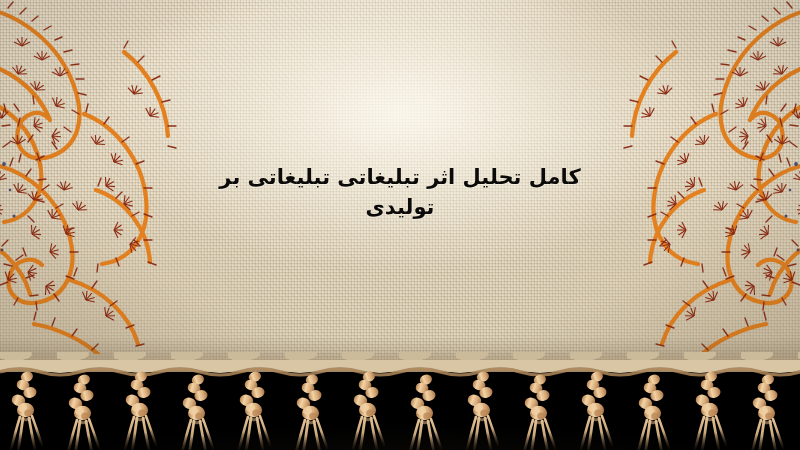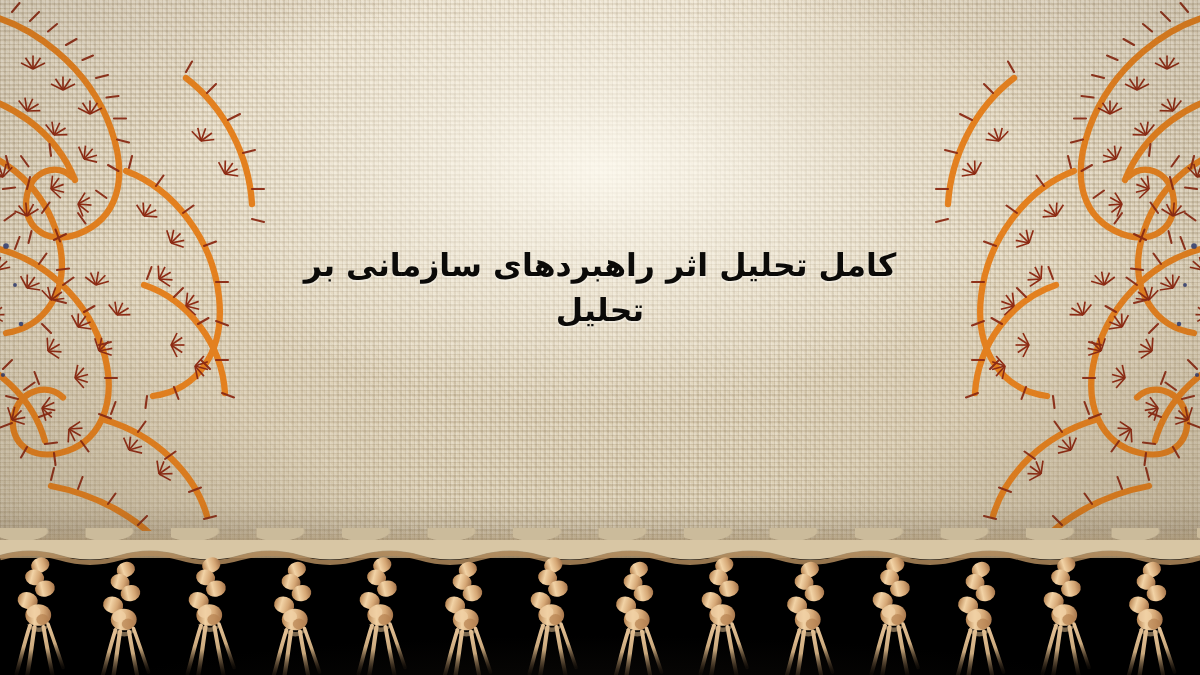--- a/index.html
+++ b/index.html
@@ -292,22 +292,22 @@
         <path d="M4 276 C16 284 20 296 12 308"></path>
       </g>
     </svg>
   </div>
 
   <div id="vignette"></div>
   <div id="cloth-shadow"></div>
   <div id="cloth-edge"></div>
 
   <div id="title">
-    <span class="ln">کامل تحلیل اثر راهبردهای سازمانی بر</span>
-    <span class="ln">تحلیل</span>
+    <span class="ln">کامل تحلیل اثر تبلیغاتی تبلیغاتی بر</span>
+    <span class="ln">تولیدی</span>
   </div>
 
   <div id="blackfield"></div>
 
   <div id="fringe">
     <svg viewBox="0 0 800 90" xmlns="http://www.w3.org/2000/svg" aria-hidden="true">
       <defs>
         <linearGradient id="cord" x1="0" y1="0" x2="1" y2="0">
           <stop offset="0%" stop-color="#b6824f"></stop>
           <stop offset="35%" stop-color="#f2d3a6"></stop>

